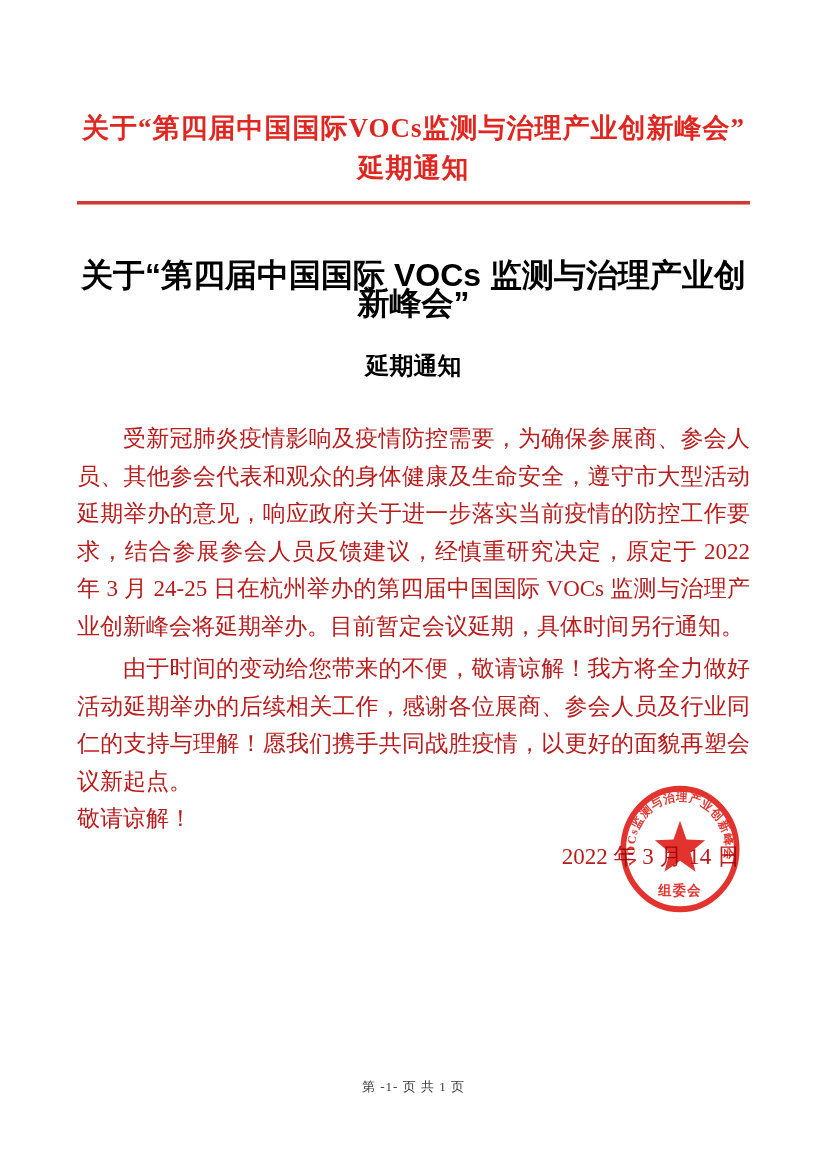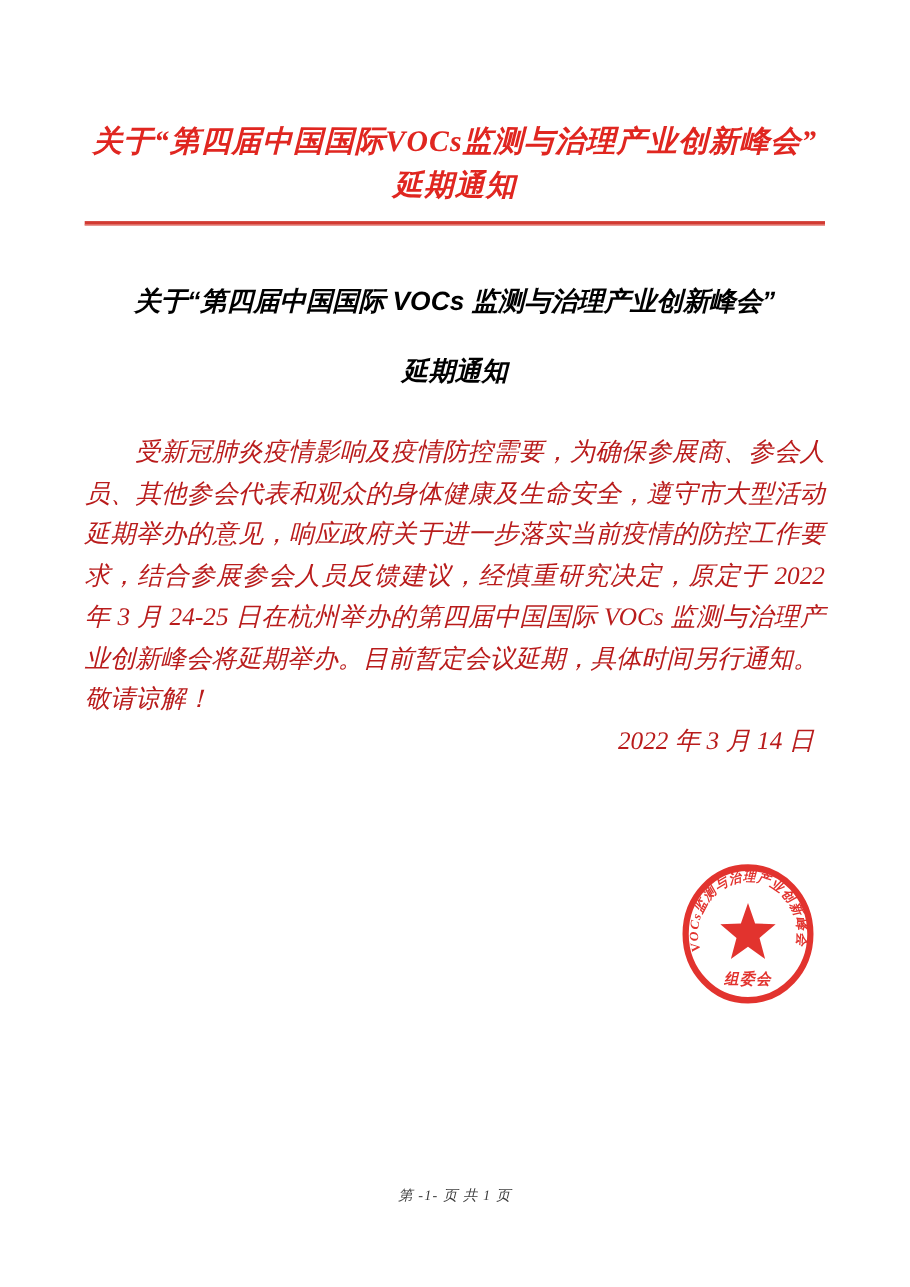--- a/index.html
+++ b/index.html
@@ -4,21 +4,20 @@
 <style>
   html, body { margin: 0; padding: 0; background: #ffffff; }
   .page {
     position: relative;
     width: 827px;
     height: 1148px;
     background: #ffffff;
     overflow: hidden;
     font-family: "Liberation Serif", "DejaVu Serif", serif;
     color: #000000;
-    font-style: italic;
   }
   .content {
     margin: 0 77px;
   }
   .red-title {
     padding-top: 108px;
     text-align: center;
     color: #e02620;
     font-size: 27px;
     line-height: 40px;
@@ -28,21 +27,21 @@
   }
   .rule {
     margin-top: 13px;
     height: 3px;
     background: #d23a32;
     border-bottom: 1px solid #e9918c;
   }
   .h1 {
     margin-top: 56px;
     text-align: center;
-    font-size: 24px;
+    font-size: 32px;
     line-height: 28px;
     font-weight: bold;
     font-family: "Liberation Sans", "DejaVu Sans", sans-serif;
     color: #000000;
   }
   .h2 {
     margin-top: 35px;
     text-align: center;
     font-size: 24px;
     line-height: 28px;
@@ -102,20 +101,21 @@
       <div>延期通知</div>
     </div>
 
     <div class="rule"></div>
 
     <div class="h1">关于“第四届中国国际 VOCs 监测与治理产业创新峰会”</div>
     <div class="h2">延期通知</div>
 
     <div class="body-text">
       <p class="para">受新冠肺炎疫情影响及疫情防控需要，为确保参展商、参会人员、其他参会代表和观众的身体健康及生命安全，遵守市大型活动延期举办的意见，响应政府关于进一步落实当前疫情的防控工作要求，结合参展参会人员反馈建议，经慎重研究决定，原定于 2022 年 3 月 24-25 日在杭州举办的第四届中国国际 VOCs 监测与治理产业创新峰会将延期举办。目前暂定会议延期，具体时间另行通知。</p>
+      <p class="para">由于时间的变动给您带来的不便，敬请谅解！我方将全力做好活动延期举办的后续相关工作，感谢各位展商、参会人员及行业同仁的支持与理解！愿我们携手共同战胜疫情，以更好的面貌再塑会议新起点。</p>
       <p class="closing">敬请谅解！</p>
       <p class="date">2022 年 3 月 14 日</p>
     </div>
 
   </div>
 
   <svg class="seal" viewBox="0 0 200 200" preserveAspectRatio="none" xmlns="http://www.w3.org/2000/svg" color="#e0211c">
     <circle cx="100" cy="100" r="90" fill="none" stroke="currentColor" stroke-width="9"></circle>
     <path id="sealArc" d="M 32.3 124.6 A 72 72 0 1 1 167.7 124.6" fill="none"></path>
     <text class="ring-text">

